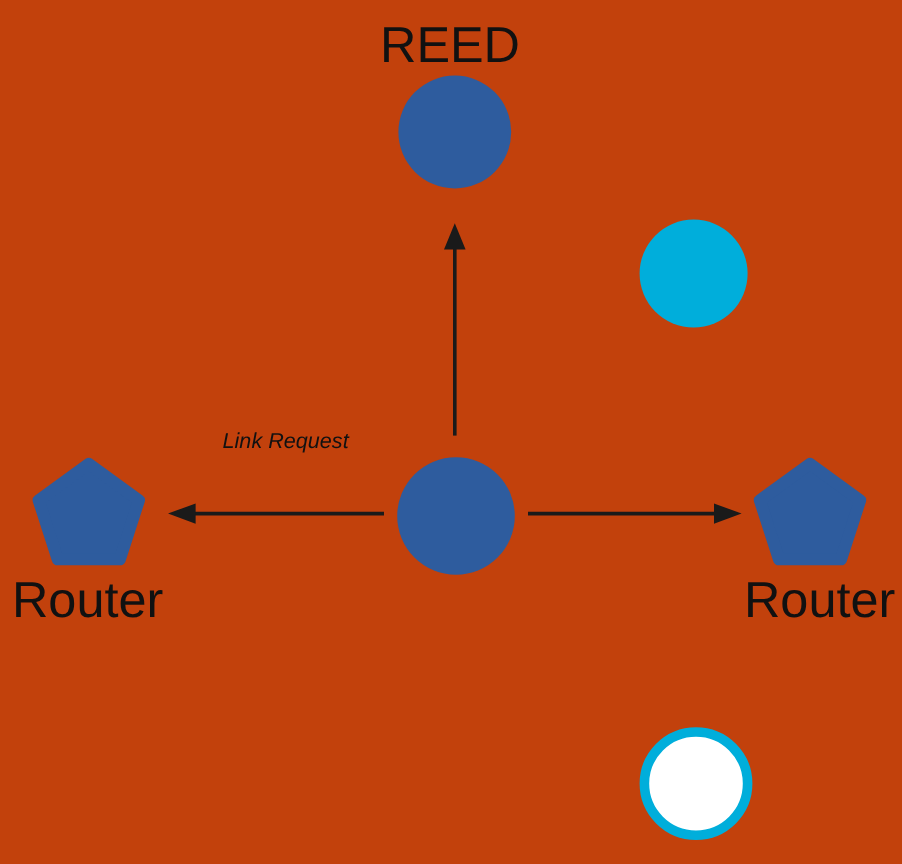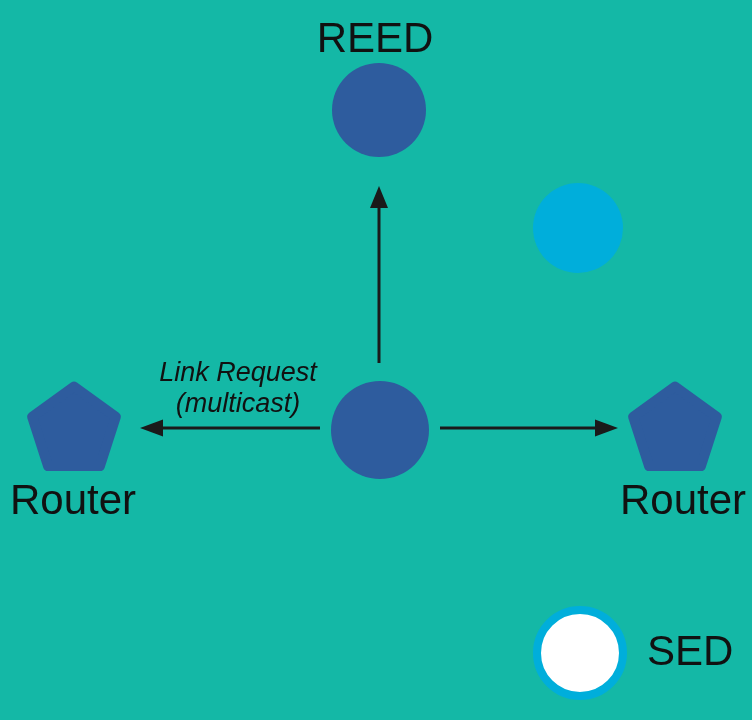--- a/index.html
+++ b/index.html
@@ -4,21 +4,21 @@
 <style>
   html, body {
     margin: 0;
     padding: 0;
     background: #ffffff;
   }
   .canvas {
     position: relative;
     width: 752px;
     height: 720px;
-    background: #14b8a6;
+    background: #c2410c;
     overflow: hidden;
     font-family: "Liberation Sans", "DejaVu Sans", sans-serif;
     color: #111111;
   }
   .shapes {
     position: absolute;
     left: 0;
     top: 0;
   }
   .label {
@@ -27,21 +27,21 @@
     line-height: 1.2;
     white-space: nowrap;
     color: #111111;
   }
   .centered {
     transform: translateX(-50%);
   }
   .annotation {
     position: absolute;
     transform: translateX(-50%);
-    font-size: 27px;
+    font-size: 18px;
     line-height: 1.14;
     font-style: italic;
     text-align: center;
     white-space: nowrap;
     color: #111111;
   }
 </style>
 </head>
 <body>
 
@@ -71,20 +71,18 @@
     <polygon points="0,-44 41.8,-13.6 25.9,35.6 -25.9,35.6 -41.8,-13.6" transform="translate(675,430.5)" stroke-width="10" stroke-linejoin="round" fill="#2e5c9e" stroke="#2e5c9e"></polygon>
   </svg>
 
   <div class="label centered" style="left:375px; top:13px;">REED</div>
 
 
   <div class="label centered" style="left:73px; top:475px;">Router</div>
 
   <div class="label centered" style="left:683px; top:475px;">Router</div>
 
-  <div class="label" style="left:647px; top:626px;">SED</div>
 
   <div class="annotation" style="left:238px; top:357px;">
     <div>Link Request</div>
-    <div>(multicast)</div>
   </div>
 
 </div>
 
 </body></html>

